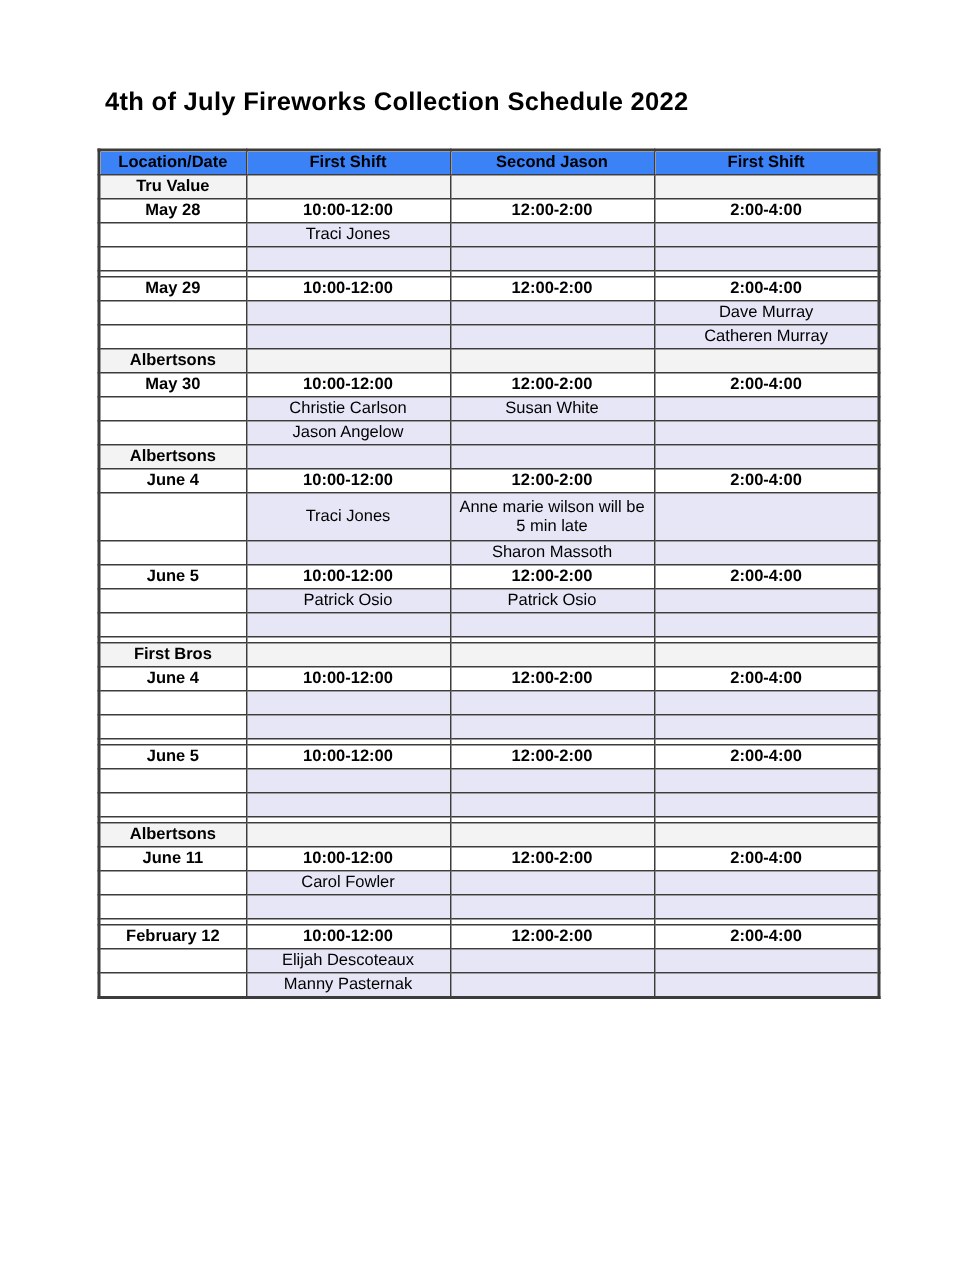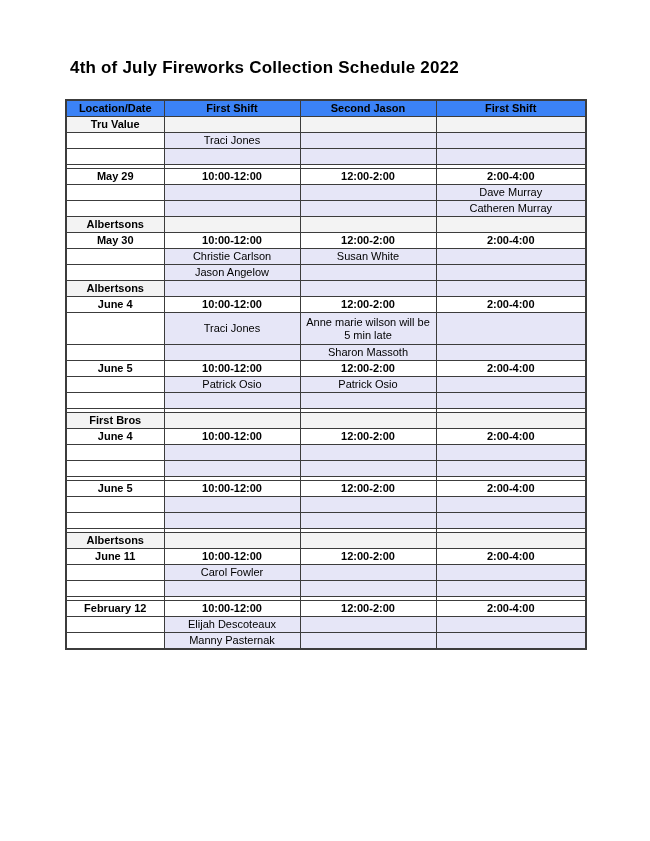--- a/index.html
+++ b/index.html
@@ -71,20 +71,26 @@
           <td>First Shift</td>
           <td>Second Jason</td>
           <td>First Shift</td>
         </tr>
         <tr class="location">
           <td>Tru Value</td>
           <td></td>
           <td></td>
           <td></td>
         </tr>
+        <tr class="time">
+          <td>May 28</td>
+          <td>10:00-12:00</td>
+          <td>12:00-2:00</td>
+          <td>2:00-4:00</td>
+        </tr>
         <tr class="name">
           <td></td>
           <td>Traci Jones</td>
           <td></td>
           <td></td>
         </tr>
         <tr class="name">
           <td></td>
           <td></td>
           <td></td>

